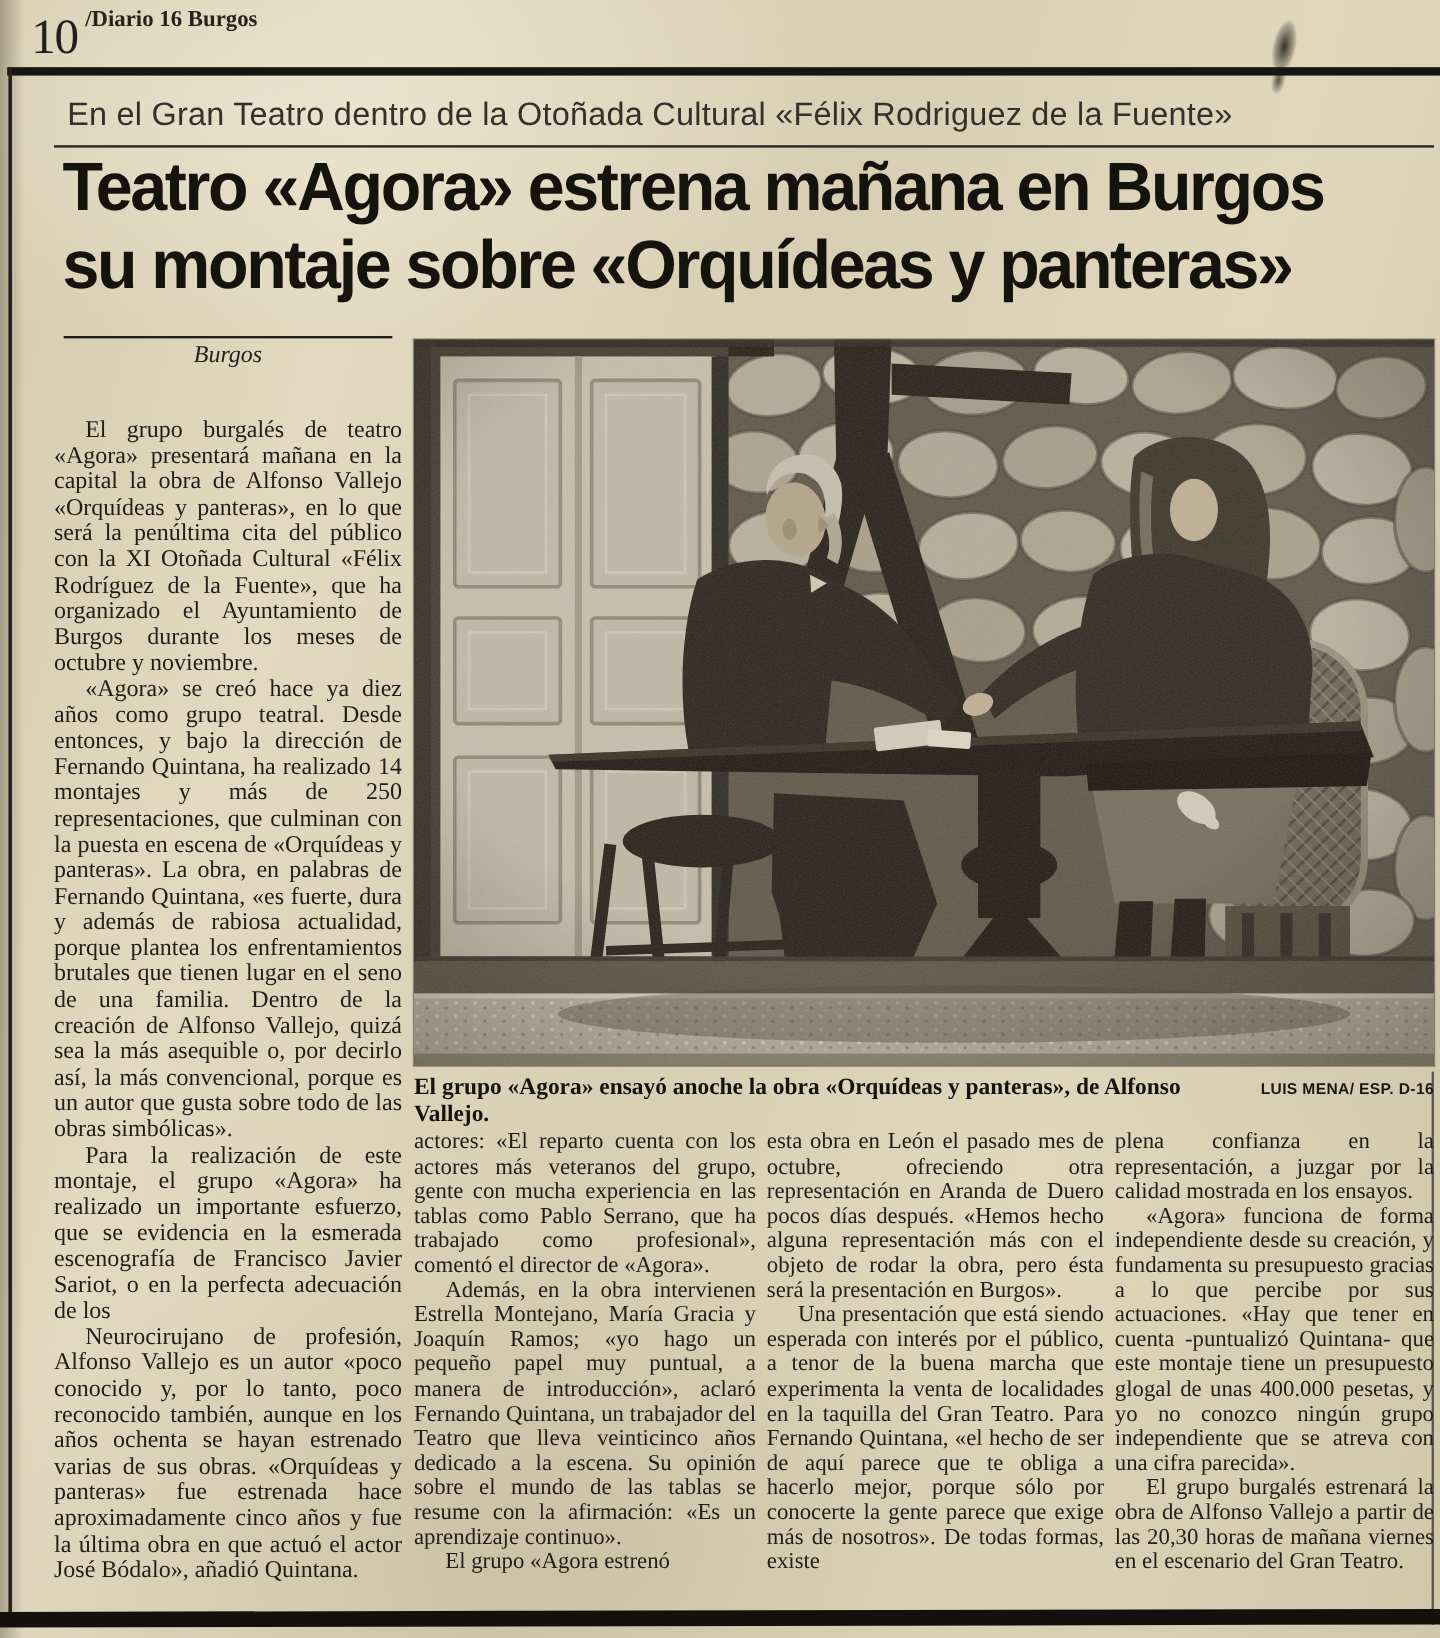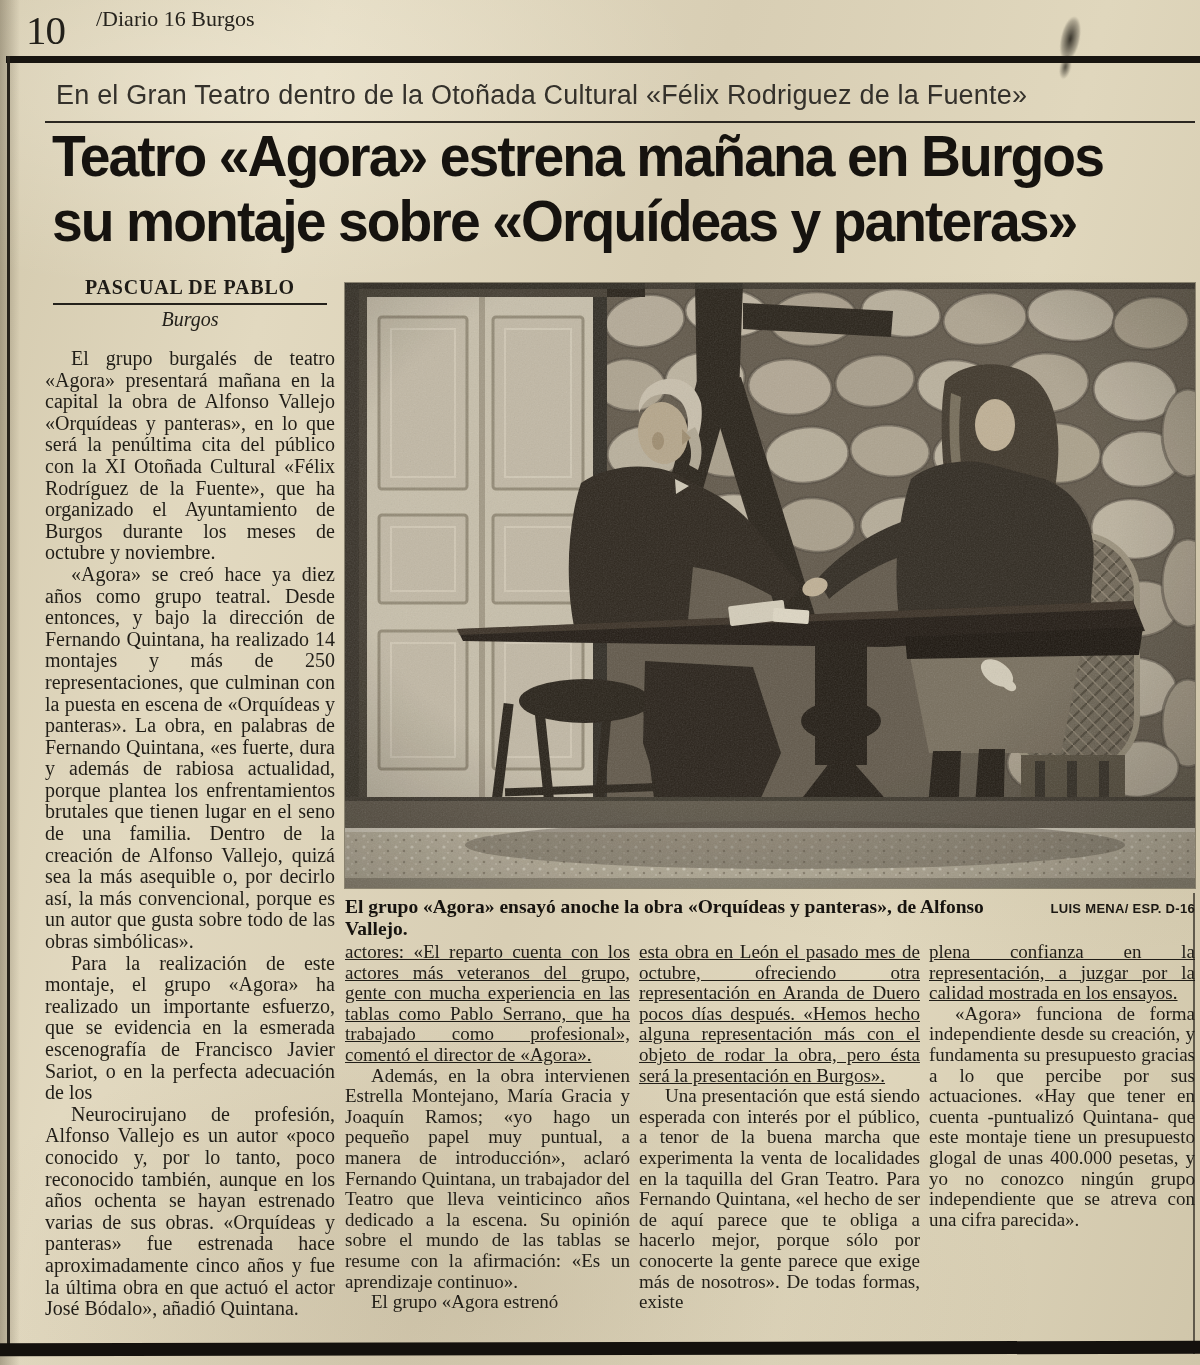--- a/index.html
+++ b/index.html
@@ -18,38 +18,38 @@
   }
   .rule{position:absolute;background:#181510;}
   #top-rule{left:6px;top:56px;width:1194px;height:7px;}
   #left-border{left:7px;top:56px;width:3px;height:1298px;background:#26221b;}
   #right-border{left:1193px;top:893px;width:2px;height:461px;background:#3a342b;opacity:.75;}
   #kicker-rule{left:45px;top:121px;width:1150px;height:2px;background:#2b2721;}
   #bottom-rule{left:0;top:1342px;width:1200px;height:13px;background:#14110d;transform:rotate(-.12deg);}
 
   #masthead-left{position:absolute;left:26px;top:6px;display:flex;align-items:flex-start;gap:6px;}
   #page-number{font-size:41px;font-weight:400;letter-spacing:-1px;color:#22201a;}
-  #publication-name{font-size:22px;font-weight:400;color:#26231d;margin-left:25px;}
+  #publication-name{font-size:19px;font-weight:700;color:#26231d;}
   #section-title{position:absolute;left:648px;top:8px;font-size:38px;letter-spacing:2px;color:#2a2620;}
 
   #kicker{position:absolute;left:56px;top:80px;font-family:"Liberation Sans",sans-serif;
     font-size:27px;font-weight:400;color:#34312b;letter-spacing:.2px;white-space:nowrap;}
 
   #headline{position:absolute;left:52px;top:124px;font-family:"Liberation Sans",sans-serif;
     font-weight:700;font-size:57px;line-height:1.14;letter-spacing:-2px;color:#16130f;
     transform:scaleX(.97);transform-origin:left top;white-space:nowrap;}
 
   #byline{position:absolute;left:45px;top:276px;width:290px;text-align:center;}
   #byline-author{font-size:20px;font-weight:700;letter-spacing:.8px;color:#1e1b16;}
   #byline-rule{height:2px;background:#24211b;margin:4px 8px 3px;}
   #byline-location{font-size:20px;font-style:italic;color:#24211b;}
 
   .col{position:absolute;text-align:justify;overflow:hidden;color:#211e18;}
   .col p{margin:0;text-indent:26px;}
-  .col p.cont{text-indent:0;text-decoration:underline;}
+  .col p.cont{text-indent:0;}
   #col1{left:45px;top:348px;width:290px;height:986px;font-size:20px;line-height:21.6px;}
   .bcol{top:942px;height:394px;font-size:19px;line-height:20.6px;}
   #col2{left:345px;width:285px;}
   #col3{left:639px;width:281px;}
   #col4{left:929px;width:266px;}
 
   #photo{position:absolute;left:345px;top:283px;width:850px;height:605px;background:#6e6557;
     box-shadow:0 0 0 1px rgba(40,35,25,.45);}
   #photo svg{display:block;width:100%;height:100%;}
 
@@ -82,21 +82,20 @@
 
   <div id="kicker">En el Gran Teatro dentro de la Otoñada Cultural «Félix Rodriguez de la Fuente»</div>
   <div id="kicker-rule" class="rule"></div>
 
   <div id="headline">
     <div>Teatro «Agora» estrena mañana en Burgos</div>
     <div>su montaje sobre «Orquídeas y panteras»</div>
   </div>
 
   <div id="byline">
-    <div id="byline-author">PASCUAL DE PABLO</div>
     <div id="byline-rule"></div>
     <div id="byline-location">Burgos</div>
   </div>
 
   <div id="col1" class="col">
     <p>El grupo burgalés de teatro «Agora» presentará mañana en la capital la obra de Alfonso Vallejo «Orquídeas y panteras», en lo que será la penúltima cita del público con la XI Otoñada Cultural «Félix Rodríguez de la Fuente», que ha organizado el Ayuntamiento de Burgos durante los meses de octubre y noviembre.</p>
     <p>«Agora» se creó hace ya diez años como grupo teatral. Desde entonces, y bajo la dirección de Fernando Quintana, ha realizado 14 montajes y más de 250 representaciones, que culminan con la puesta en escena de «Orquídeas y panteras». La obra, en palabras de Fernando Quintana, «es fuerte, dura y además de rabiosa actualidad, porque plantea los enfrentamientos brutales que tienen lugar en el seno de una familia. Dentro de la creación de Alfonso Vallejo, quizá sea la más asequible o, por decirlo así, la más convencional, porque es un autor que gusta sobre todo de las obras simbólicas».</p>
     <p>Para la realización de este montaje, el grupo «Agora» ha realizado un importante esfuerzo, que se evidencia en la esmerada escenografía de Francisco Javier Sariot, o en la perfecta adecuación de los</p>
     <p>Neurocirujano de profesión, Alfonso Vallejo es un autor «poco conocido y, por lo tanto, poco reconocido también, aunque en los años ochenta se hayan estrenado varias de sus obras. «Orquídeas y panteras» fue estrenada hace aproximadamente cinco años y fue la última obra en que actuó el actor José Bódalo», añadió Quintana.</p>
   </div>
@@ -294,16 +293,17 @@
   </div>
 
   <div id="col3" class="col bcol">
     <p class="cont">esta obra en León el pasado mes de octubre, ofreciendo otra representación en Aranda de Duero pocos días después. «Hemos hecho alguna representación más con el objeto de rodar la obra, pero ésta será la presentación en Burgos».</p>
     <p>Una presentación que está siendo esperada con interés por el público, a tenor de la buena marcha que experimenta la venta de localidades en la taquilla del Gran Teatro. Para Fernando Quintana, «el hecho de ser de aquí parece que te obliga a hacerlo mejor, porque sólo por conocerte la gente parece que exige más de nosotros». De todas formas, existe</p>
   </div>
 
   <div id="col4" class="col bcol">
     <p class="cont">plena confianza en la representación, a juzgar por la calidad mostrada en los ensayos.</p>
     <p>«Agora» funciona de forma independiente desde su creación, y fundamenta su presupuesto gracias a lo que percibe por sus actuaciones. «Hay que tener en cuenta -puntualizó Quintana- que este montaje tiene un presupuesto glogal de unas 400.000 pesetas, y yo no conozco ningún grupo independiente que se atreva con una cifra parecida».</p>
+    <p>El grupo burgalés estrenará la obra de Alfonso Vallejo a partir de las 20,30 horas de mañana viernes en el escenario del Gran Teatro.</p>
   </div>
 
   <div id="bottom-rule" class="rule"></div>
 </div>
 
 </body></html>

